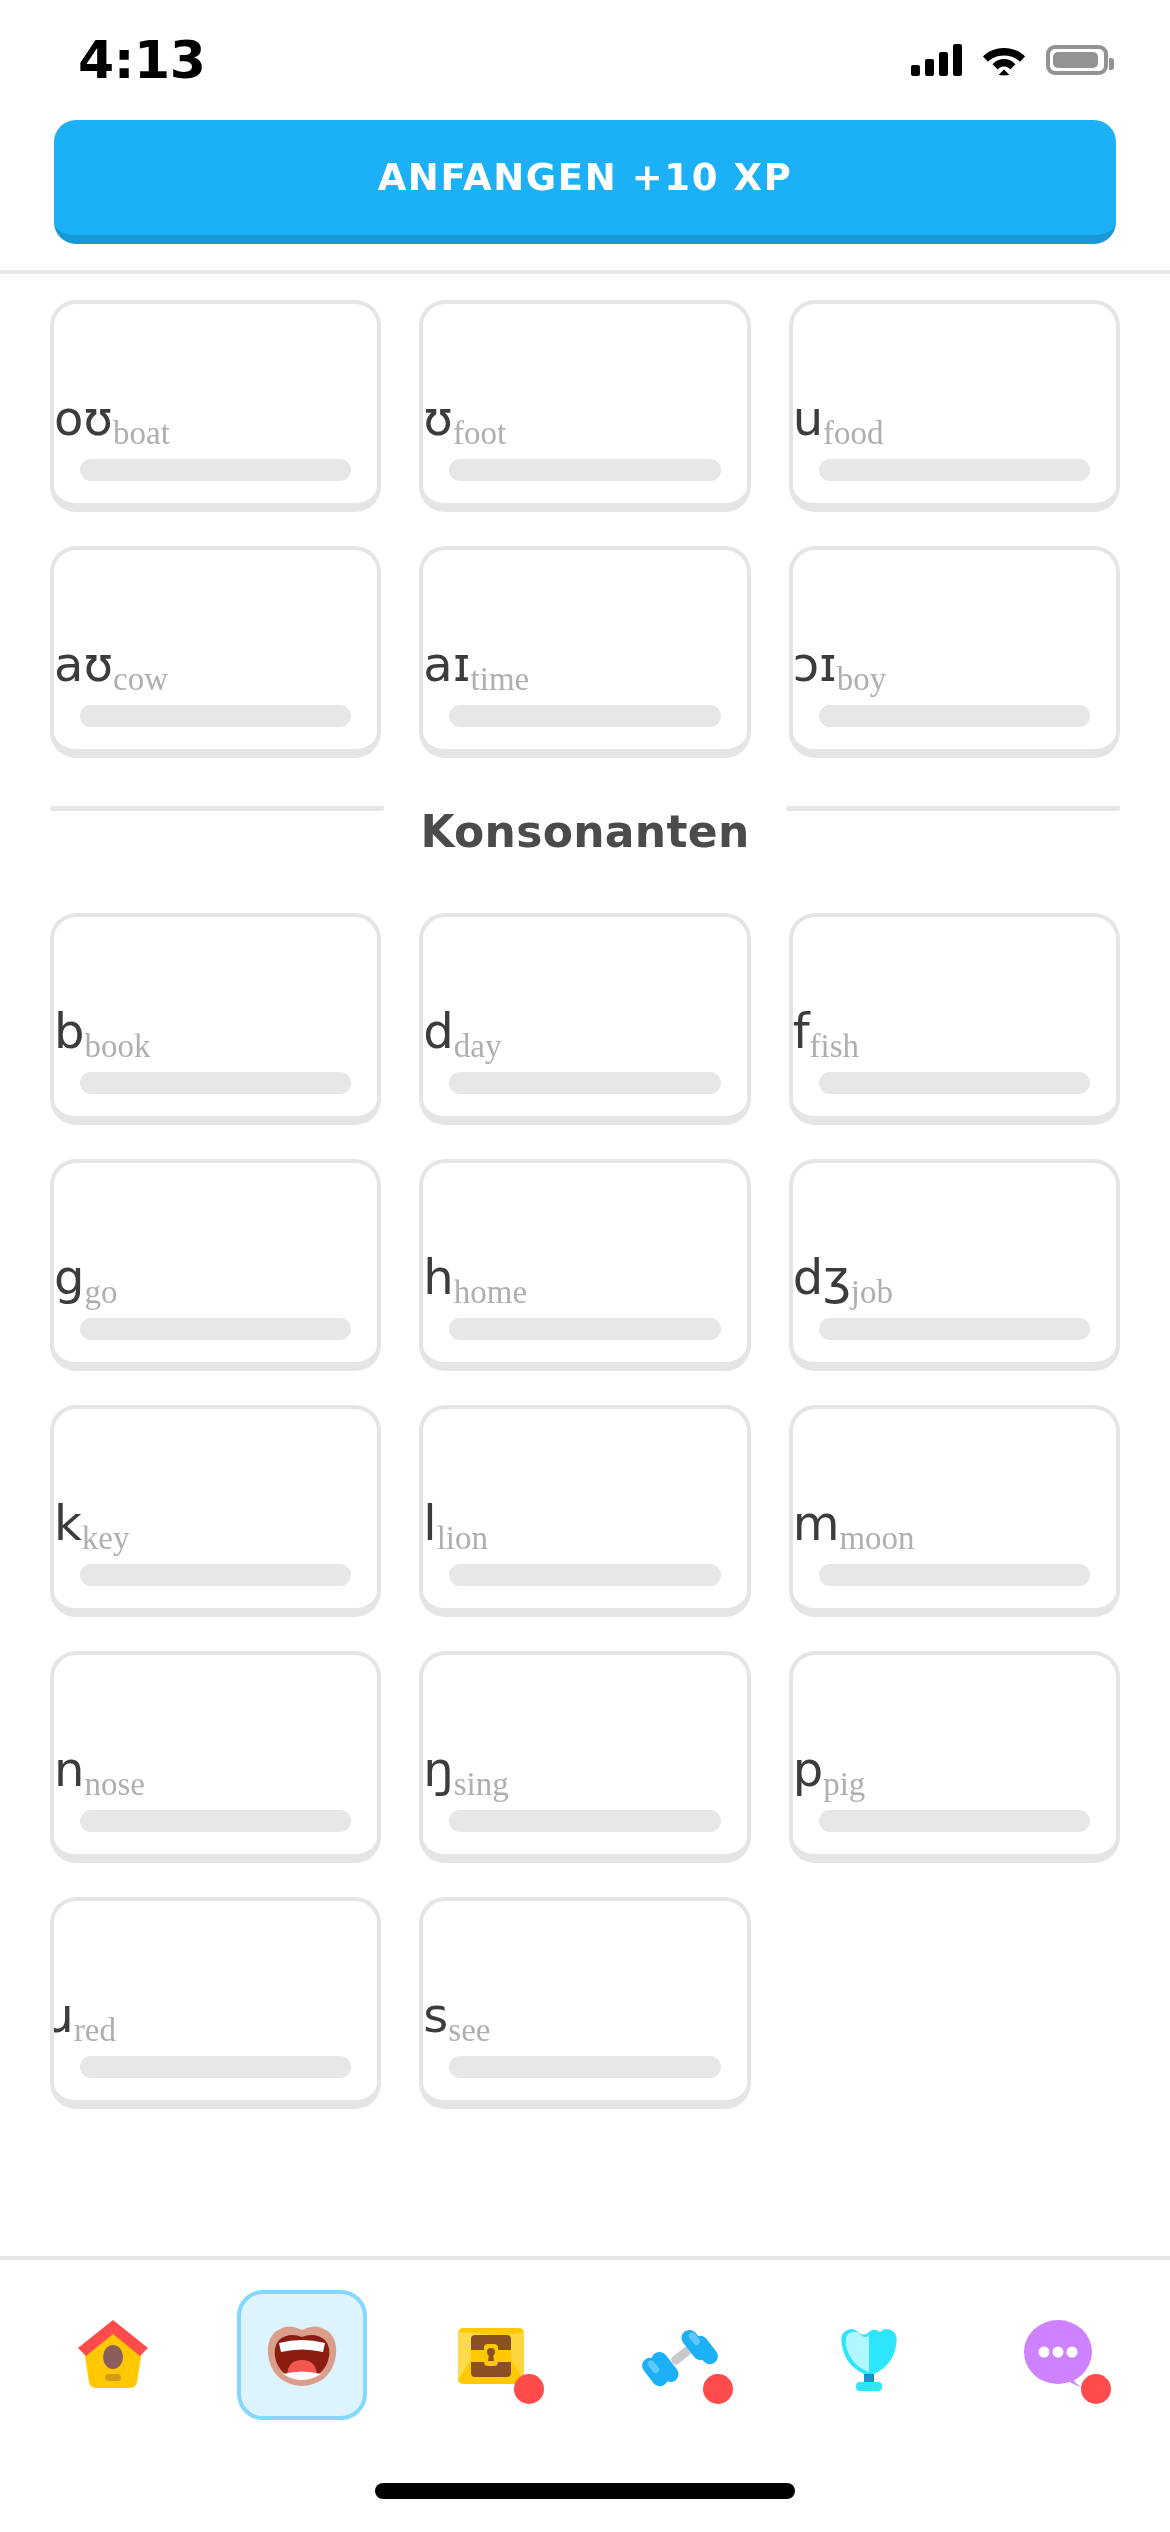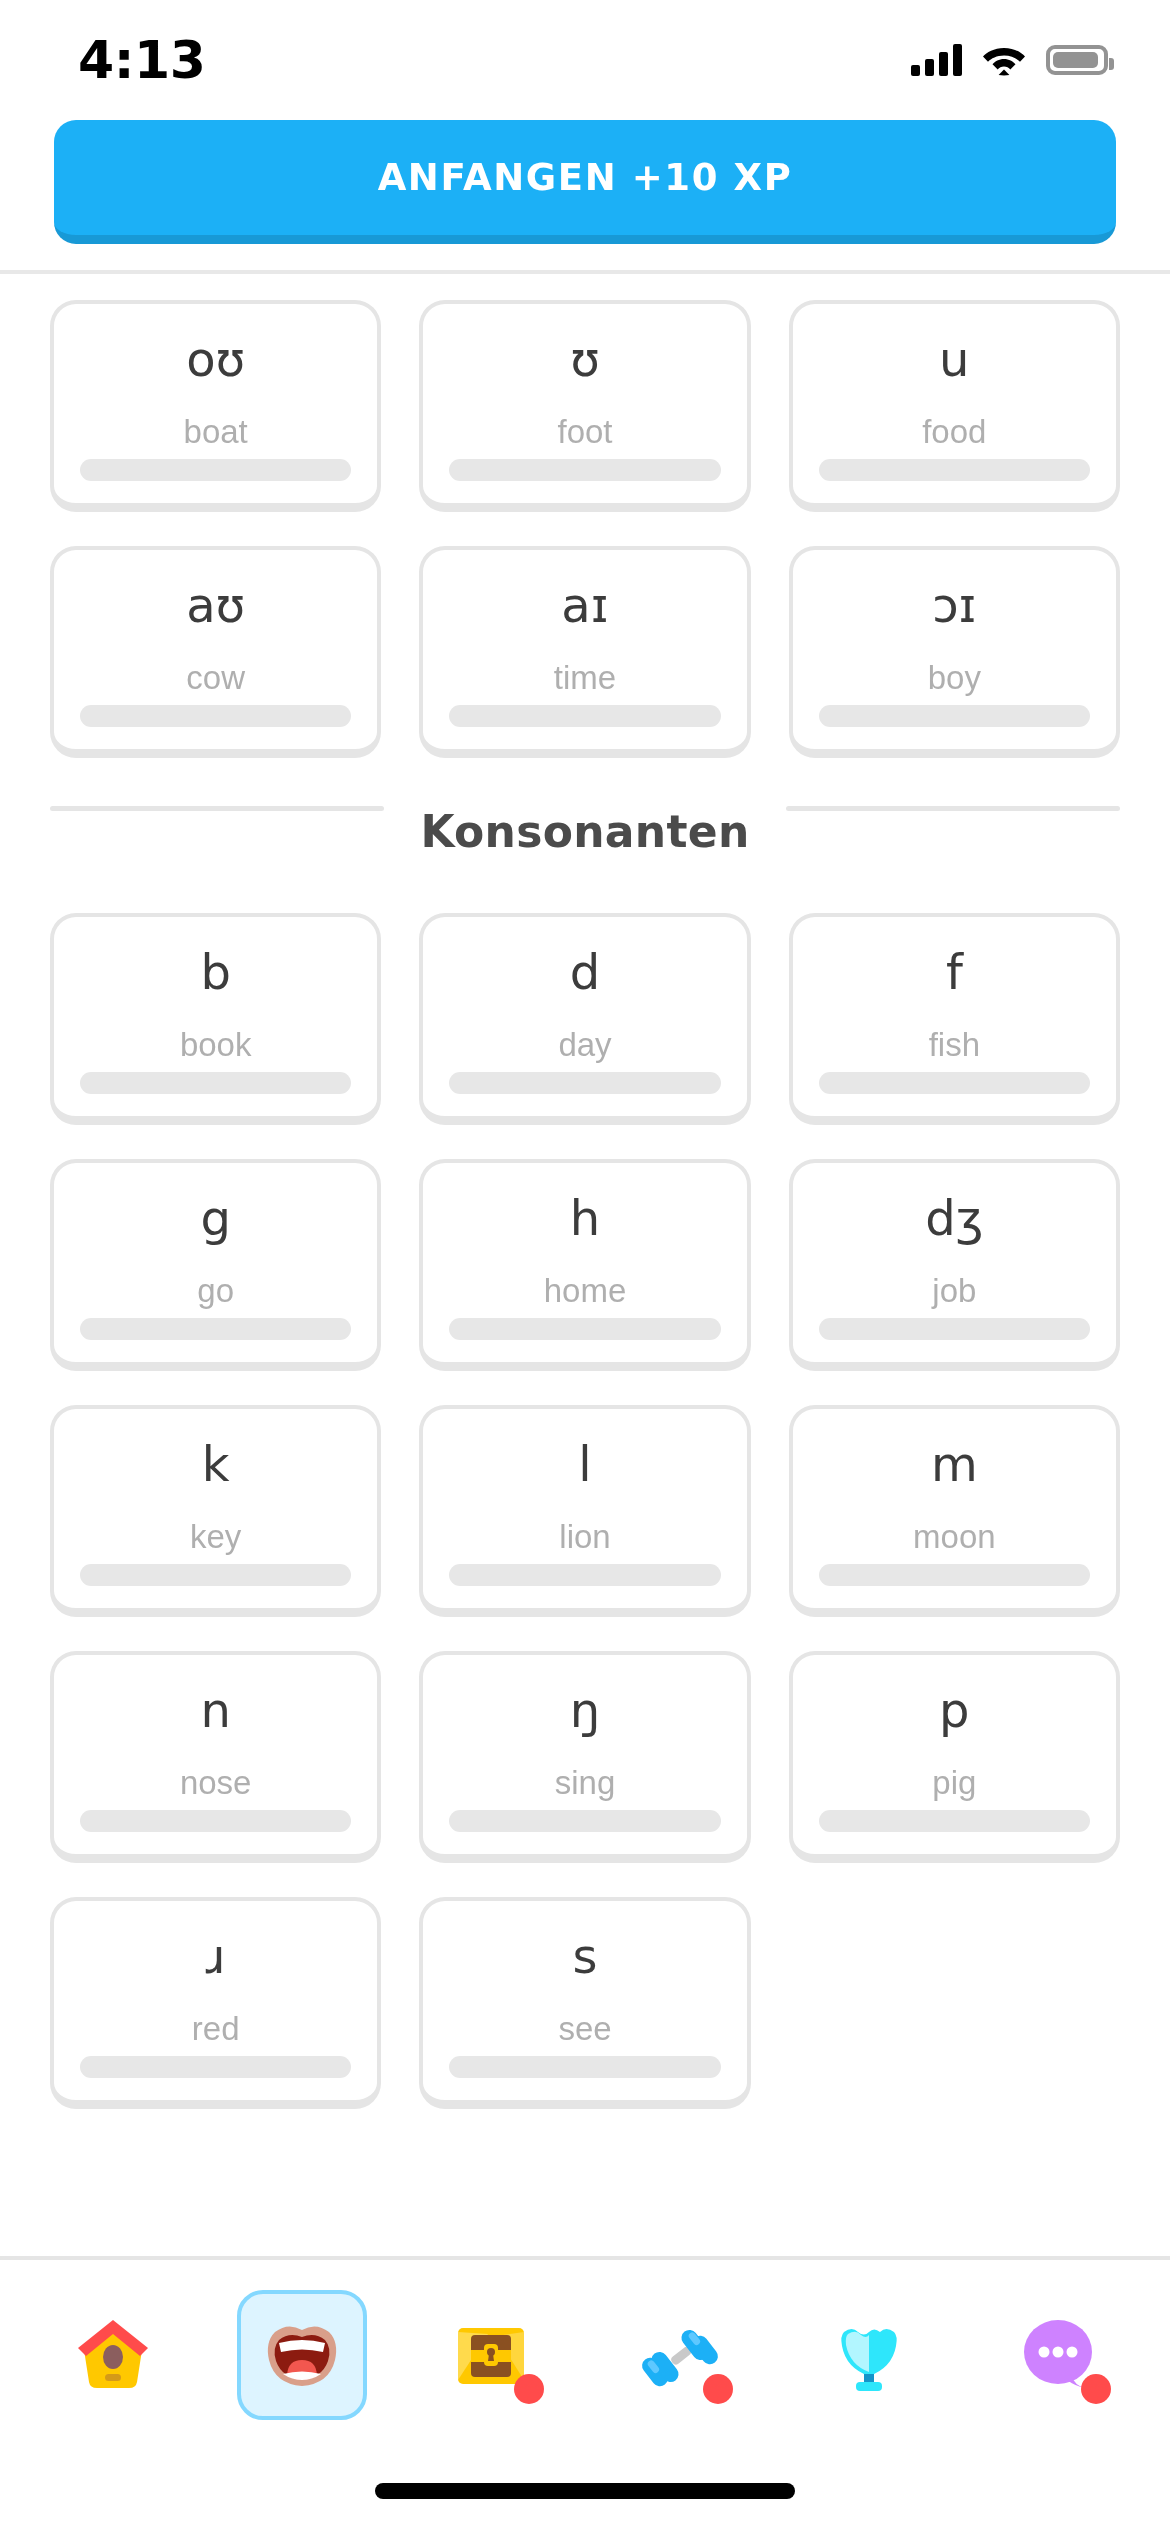--- a/index.html
+++ b/index.html
@@ -114,40 +114,40 @@
     padding-top: 26px;
   }
 
   .phoneme-card {
     background: #ffffff;
     border: 4px solid #e5e5e5;
     border-bottom-width: 9px;
     border-radius: 26px;
     height: 212px;
     display: flex;
-    flex-direction: column;
+    flex-direction: row;
     align-items: center;
     justify-content: flex-start;
     padding-top: 30px;
     cursor: pointer;
     position: relative;
   }
   .phoneme-symbol {
     font-size: 48px;
     color: #3c3c3c;
     font-weight: 400;
     line-height: 1.05;
     font-family: "DejaVu Sans", "Liberation Sans", sans-serif;
   }
   .phoneme-word {
     margin-top: 29px;
     font-size: 33px;
     color: #afafaf;
     font-weight: 400;
-    font-family: Liberation Sans, sans-serif;
+    font-family: Liberation Serif, serif;
   }
   .progress-track {
     position: absolute;
     left: 26px;
     right: 26px;
     bottom: 22px;
     height: 22px;
     background: #e7e7e7;
     border-radius: 11px;
     overflow: hidden;

